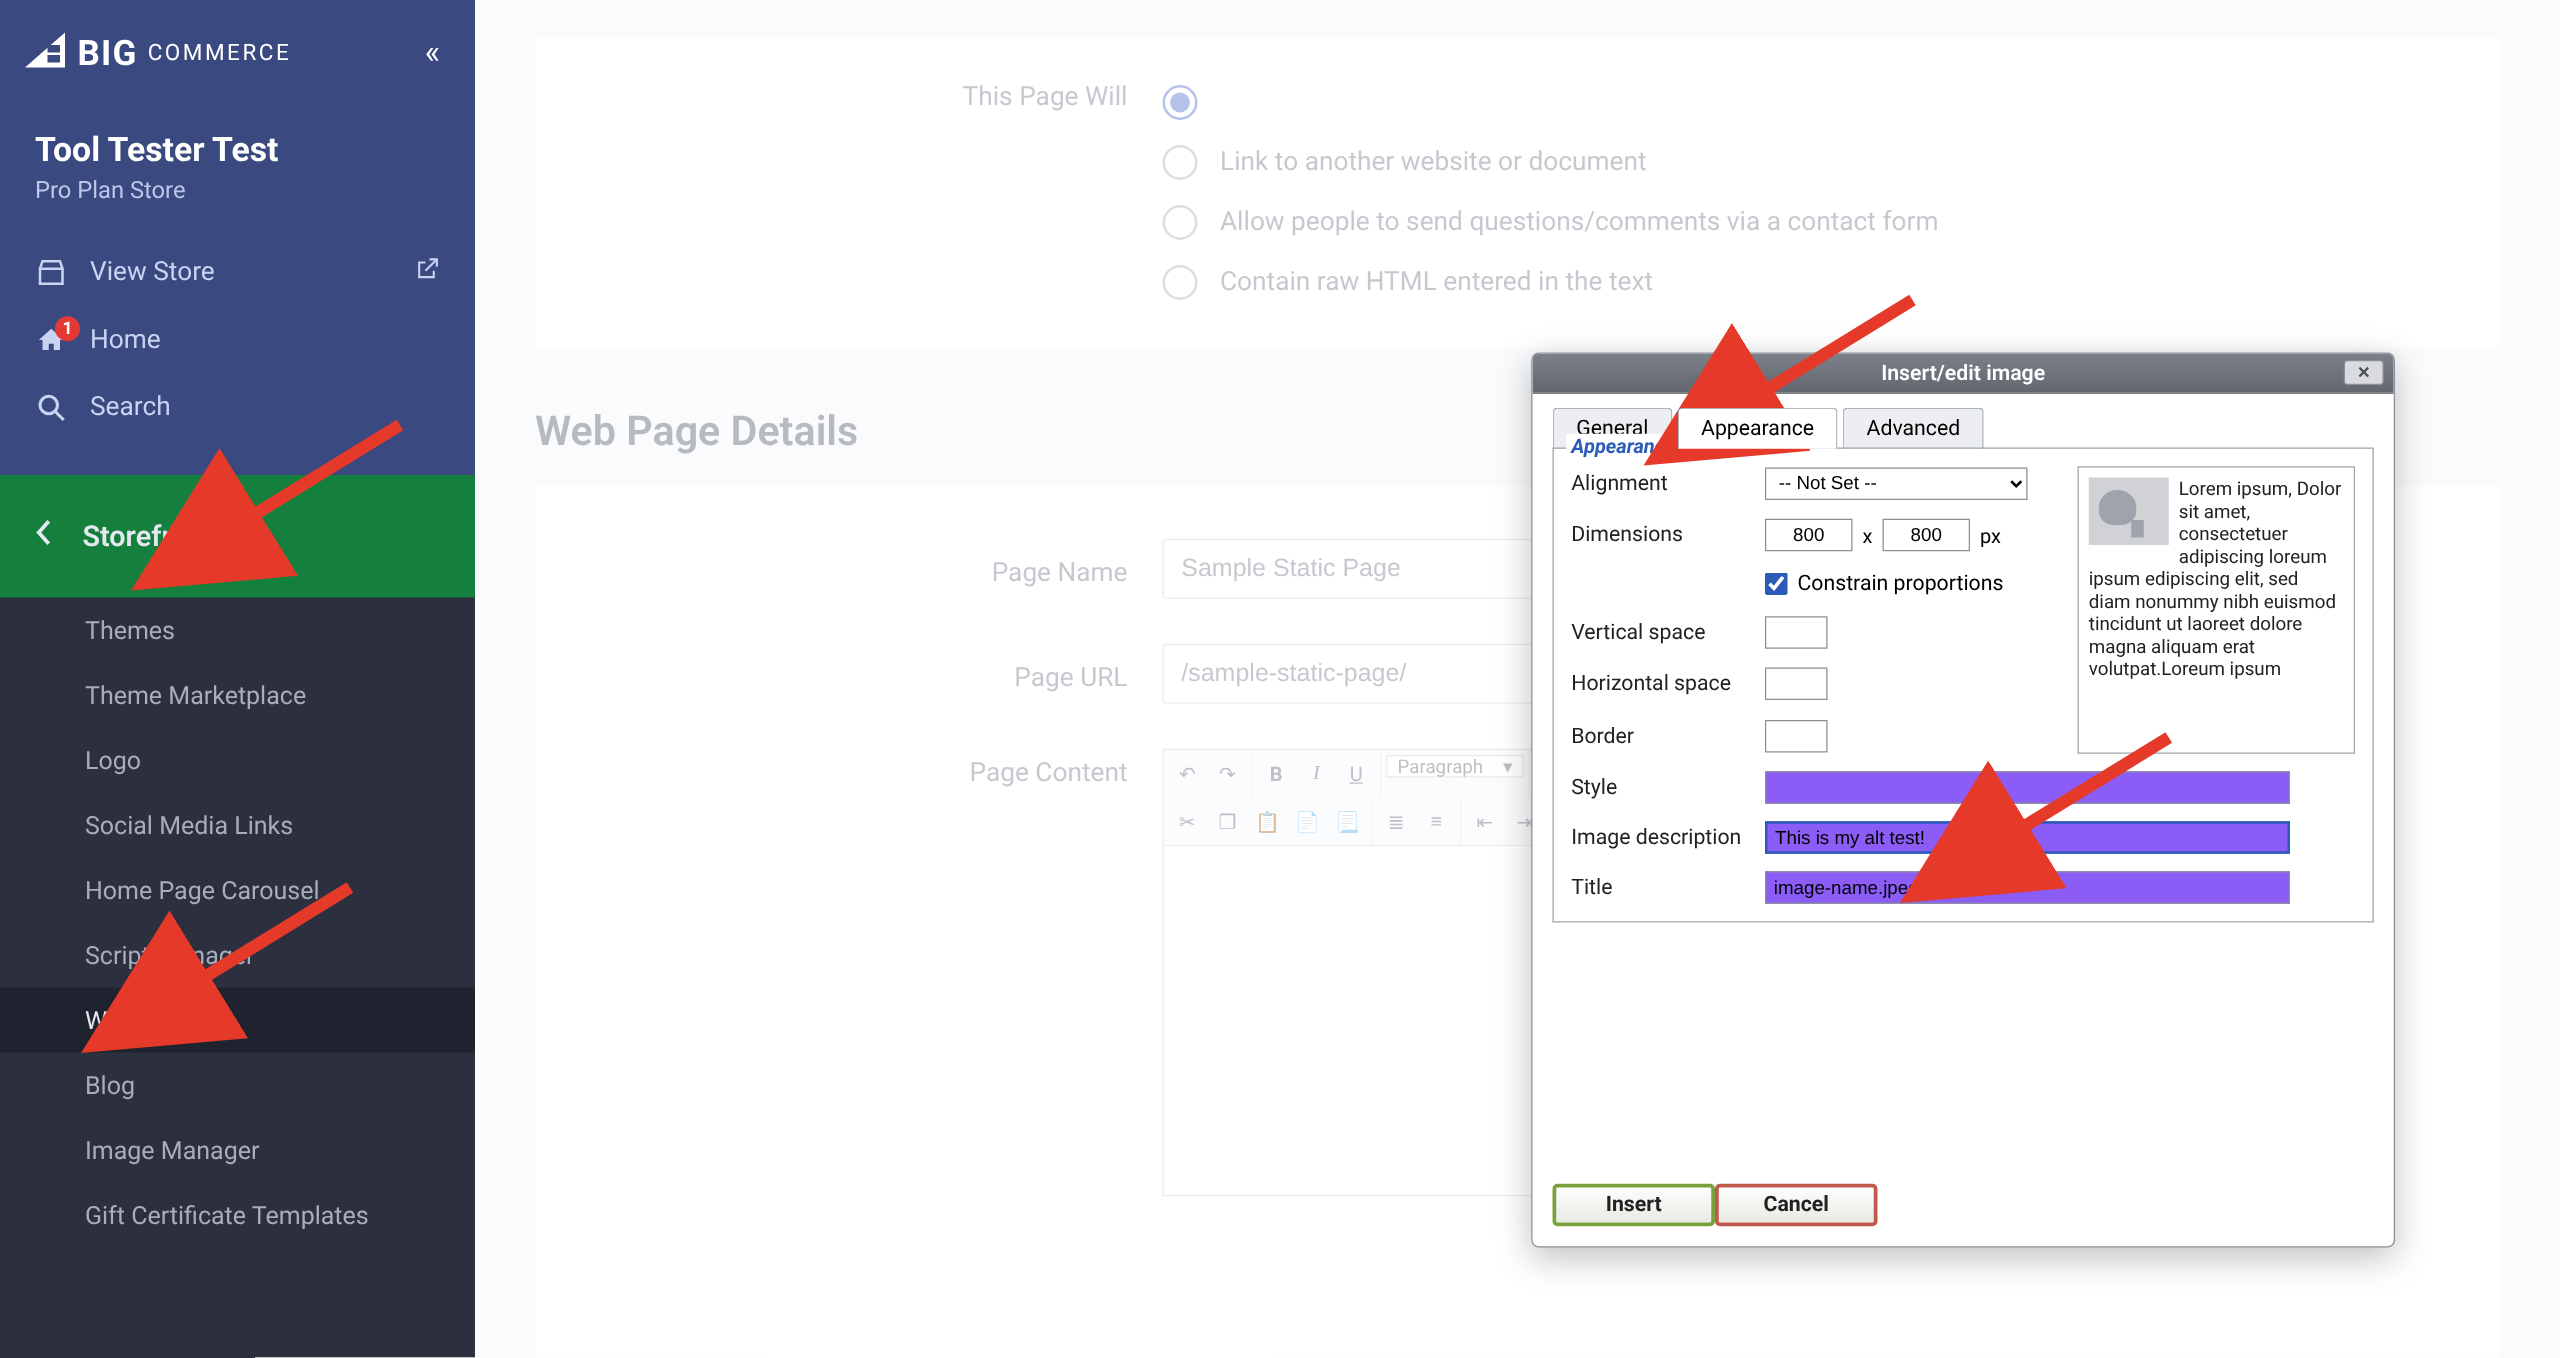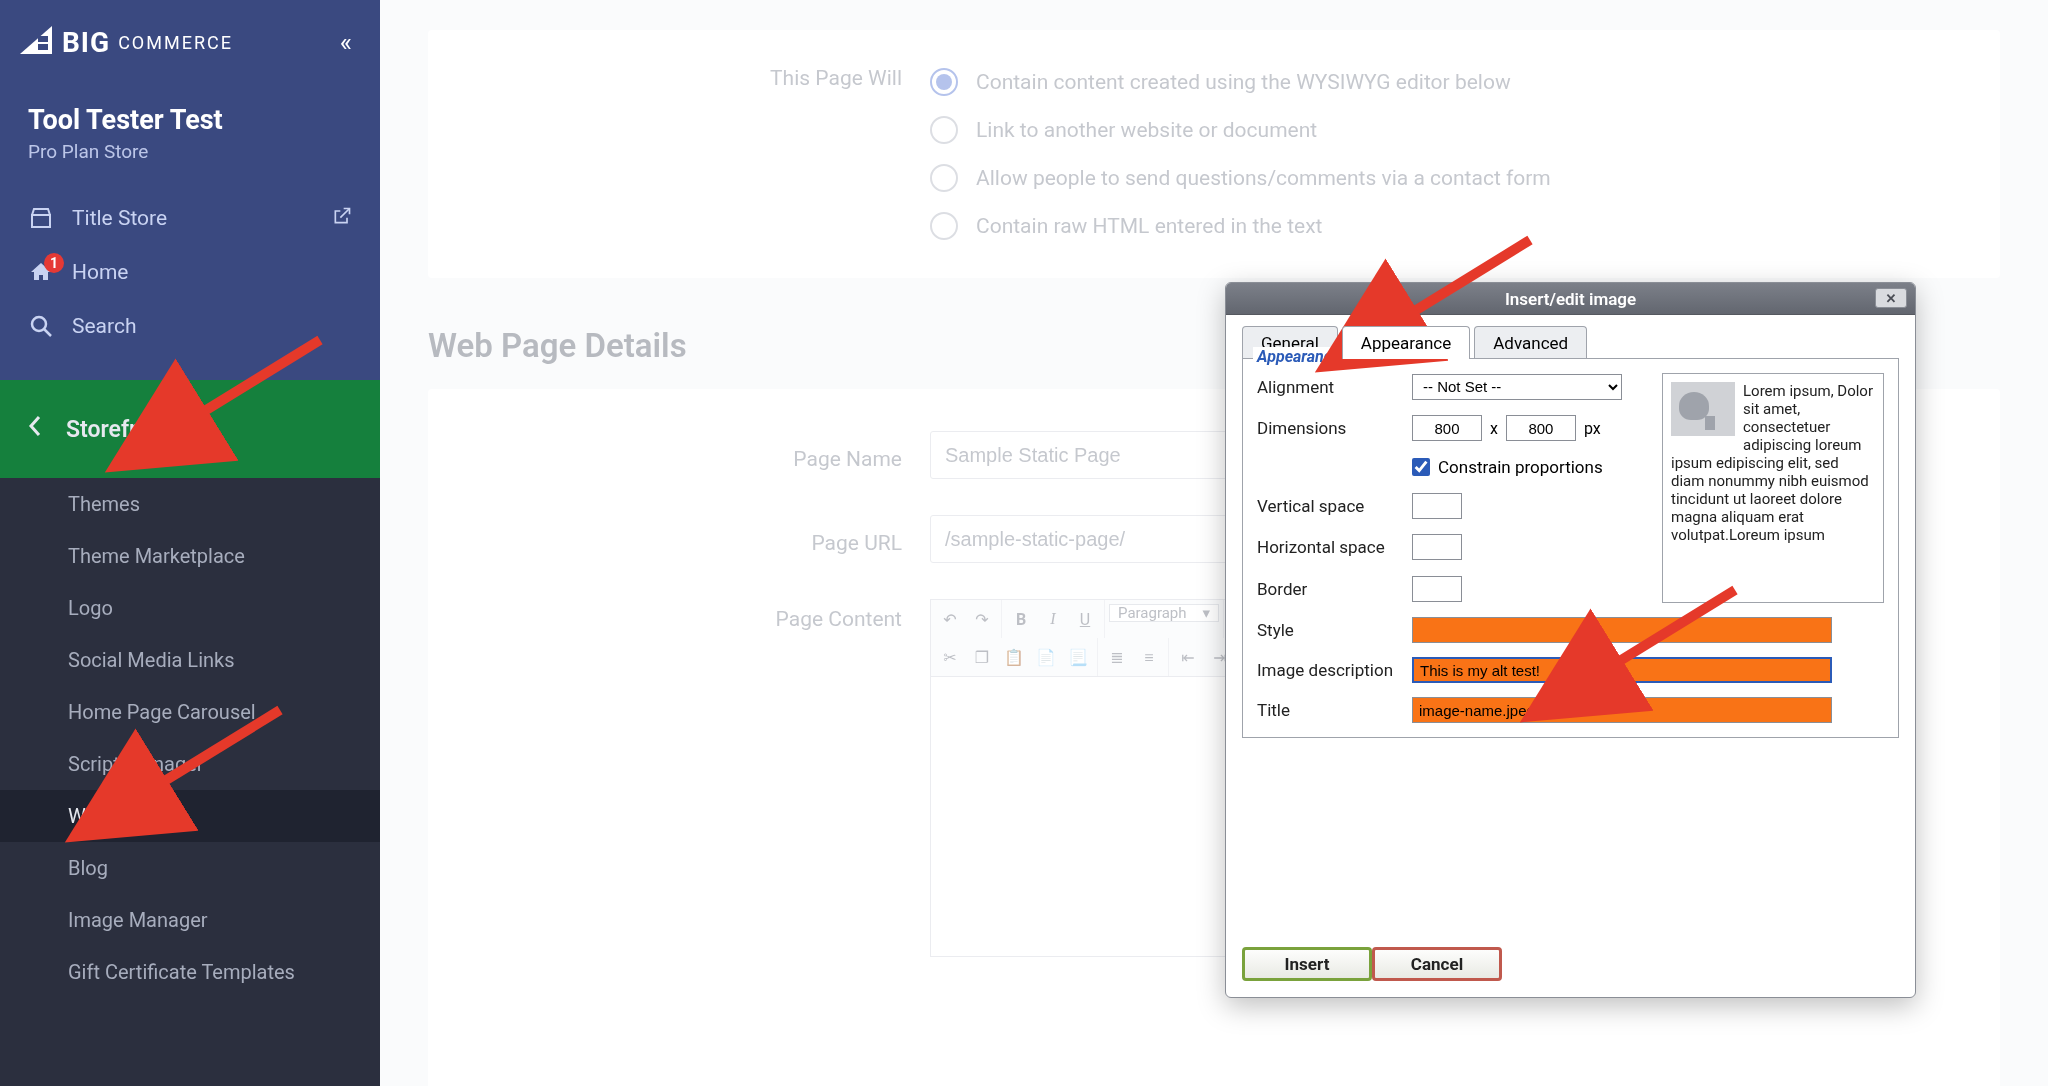--- a/index.html
+++ b/index.html
@@ -61,21 +61,21 @@
 .fieldset { border: 1px solid #9fa3ab; padding: 14px 14px 14px 14px; margin-top: 0; position: relative;}
 .legend { position: absolute; top: -12px; left: 10px; background: #fff; color: #2b5bb8; font-size: 16px; font-weight: 700; font-style: italic; padding: 0 4px;}
 .dlg-grid { display: grid; grid-template-columns: 155px 240px 1fr; column-gap: 0; row-gap: 14px; align-items: center;}
 .dlg-lab { font-size: 17px; color: #222; }
 .dlg-in { height: 26px; border: 1px solid #8a8e96; padding: 0 6px; font-size: 15px; width: 50px; background: #fff;}
 .dlg-sel { height: 26px; border: 1px solid #8a8e96; font-size: 15px; width: 210px; background: #fff; padding: 0 6px;}
 .preview-box { border: 1px solid #9fa3ab; padding: 8px; font-size: 15px; color: #222; grid-row: 1 / span 6; grid-column: 3; margin-left: 10px; height: 230px; overflow: hidden;}
 .preview-box .thumb { width: 64px; height: 54px; background: #d0d2d6; float: left; margin: 0 8px 2px 0; position: relative;}
 .preview-box .thumb::before{ content:''; position:absolute; left:8px; top:10px; width:30px; height:28px; background:#9fa3ab; border-radius:50% 50% 40% 40%;}
 .preview-box .thumb::after{ content:''; position:absolute; left:34px; top:34px; width:10px; height:14px; background:#9fa3ab;}
-.full-input { height: 26px; border: 1px solid #8a8e96; padding: 0 6px; font-size: 15px; width: 420px; background: #f97316;}
+.full-input { height: 26px; border: 1px solid #8a8e96; padding: 0 6px; font-size: 15px; width: 420px; background: #8b5cf6;}
 .full-input.focus { border: 2px solid #2b5bb8;}
 .dlg-actions { display: flex; justify-content: flex-start; padding: 12px 16px 16px 16px;}
 .dlg-btn { width: 130px; height: 34px; border: 3px solid; border-radius: 4px; font-size: 17px; font-weight: 700; cursor: pointer; display: flex; align-items: center; justify-content: center; background: linear-gradient(#fdfdfc,#e9eae4);}
 .btn-insert { border-color: #7aa23c; color: #222;}
 .btn-cancel { border-color: #c0594d; color: #222;}
 
 
 .arrow { position: absolute; pointer-events: none; }
 .arrow svg { overflow: visible; }
 </style>
@@ -99,21 +99,21 @@
     <div class="store-name">Tool Tester Test</div>
     <div class="plan-name">Pro Plan Store</div>
 
     <div class="nav-item">
       <span class="ic">
         <svg width="24" height="24" viewBox="0 0 24 24" fill="none" stroke="#c9d3f2" stroke-width="2">
             <rect x="3" y="9" width="18" height="12"></rect>
             <path d="M3 9 L5 3 H19 L21 9"></path>
           </svg>
       </span>
-      <span>Title Store</span>
+      <span>View Store</span>
       <span class="spacer"></span>
       <span>
         <svg width="20" height="20" viewBox="0 0 24 24" fill="none" stroke="#c9d3f2" stroke-width="2">
             <path d="M14 3h7v7"></path>
             <path d="M10 14 L21 3"></path>
             <path d="M18 14v6H4V6h6"></path>
           </svg>
       </span>
     </div>
     <div class="nav-item">
@@ -157,21 +157,20 @@
   <div class="sub-item">Gift Certificate Templates</div>
 </div>
 
 <div class="main">
   <div class="card">
     <div class="row">
       <div class="label-col">This Page Will</div>
       <div class="ctrl-col">
         <div class="radio-line">
             <span class="radio sel"></span>
-            <span>Contain content created using the WYSIWYG editor below</span>
           </div>
         <div class="radio-line">
             <span class="radio"></span>
             <span>Link to another website or document</span>
           </div>
         <div class="radio-line">
             <span class="radio"></span>
             <span>Allow people to send questions/comments via a contact form</span>
           </div>
         <div class="radio-line">

